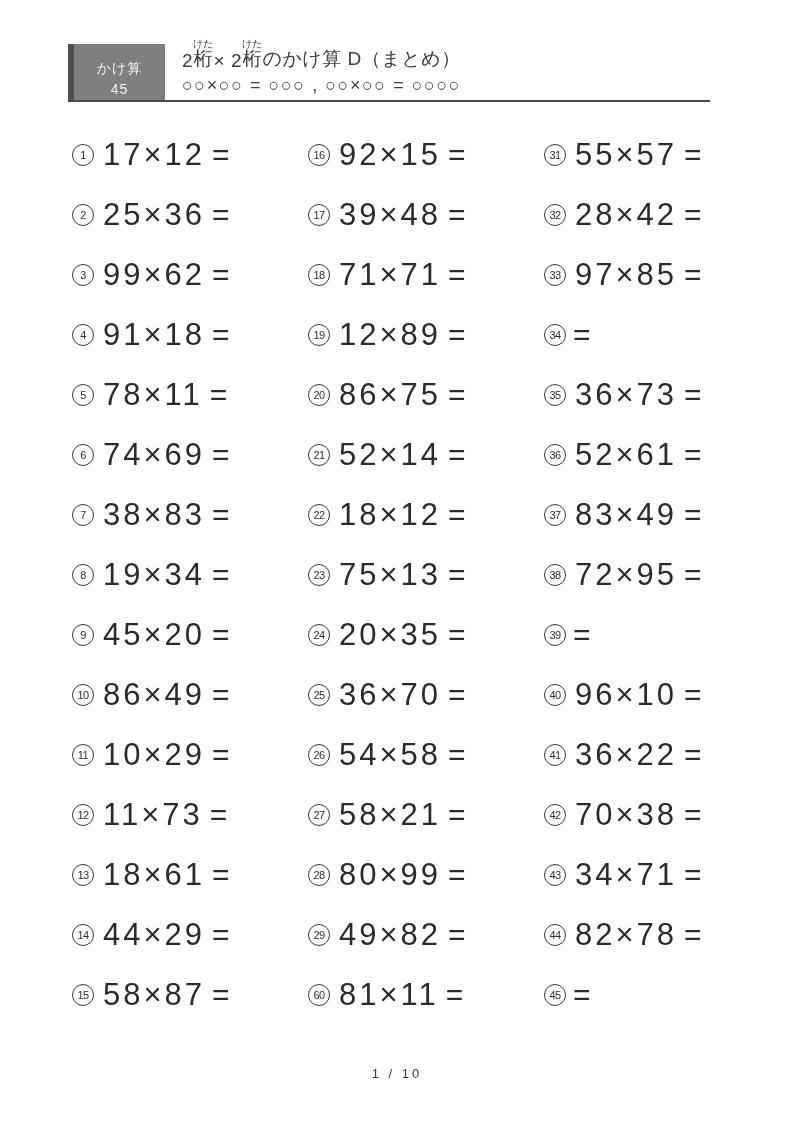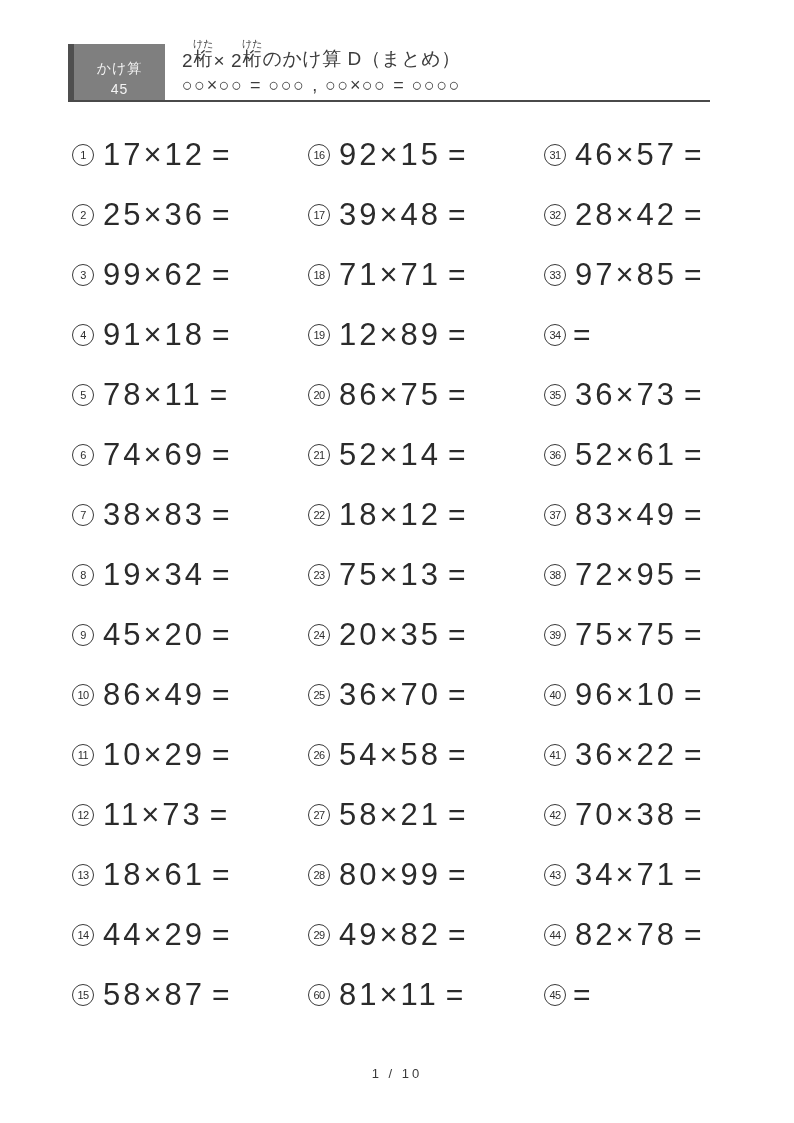--- a/index.html
+++ b/index.html
@@ -234,21 +234,21 @@
         </div>
         <div class="problem">
           <span class="pnum">60</span>
           <span class="pexpr">81×11</span>
           <span class="peq">=</span>
         </div>
       </div>
     <div class="col">
         <div class="problem">
           <span class="pnum">31</span>
-          <span class="pexpr">46×57</span>
+          <span class="pexpr">55×57</span>
           <span class="peq">=</span>
         </div>
         <div class="problem">
           <span class="pnum">32</span>
           <span class="pexpr">28×42</span>
           <span class="peq">=</span>
         </div>
         <div class="problem">
           <span class="pnum">33</span>
           <span class="pexpr">97×85</span>
@@ -273,21 +273,20 @@
           <span class="pexpr">83×49</span>
           <span class="peq">=</span>
         </div>
         <div class="problem">
           <span class="pnum">38</span>
           <span class="pexpr">72×95</span>
           <span class="peq">=</span>
         </div>
         <div class="problem">
           <span class="pnum">39</span>
-          <span class="pexpr">75×75</span>
           <span class="peq">=</span>
         </div>
         <div class="problem">
           <span class="pnum">40</span>
           <span class="pexpr">96×10</span>
           <span class="peq">=</span>
         </div>
         <div class="problem">
           <span class="pnum">41</span>
           <span class="pexpr">36×22</span>

